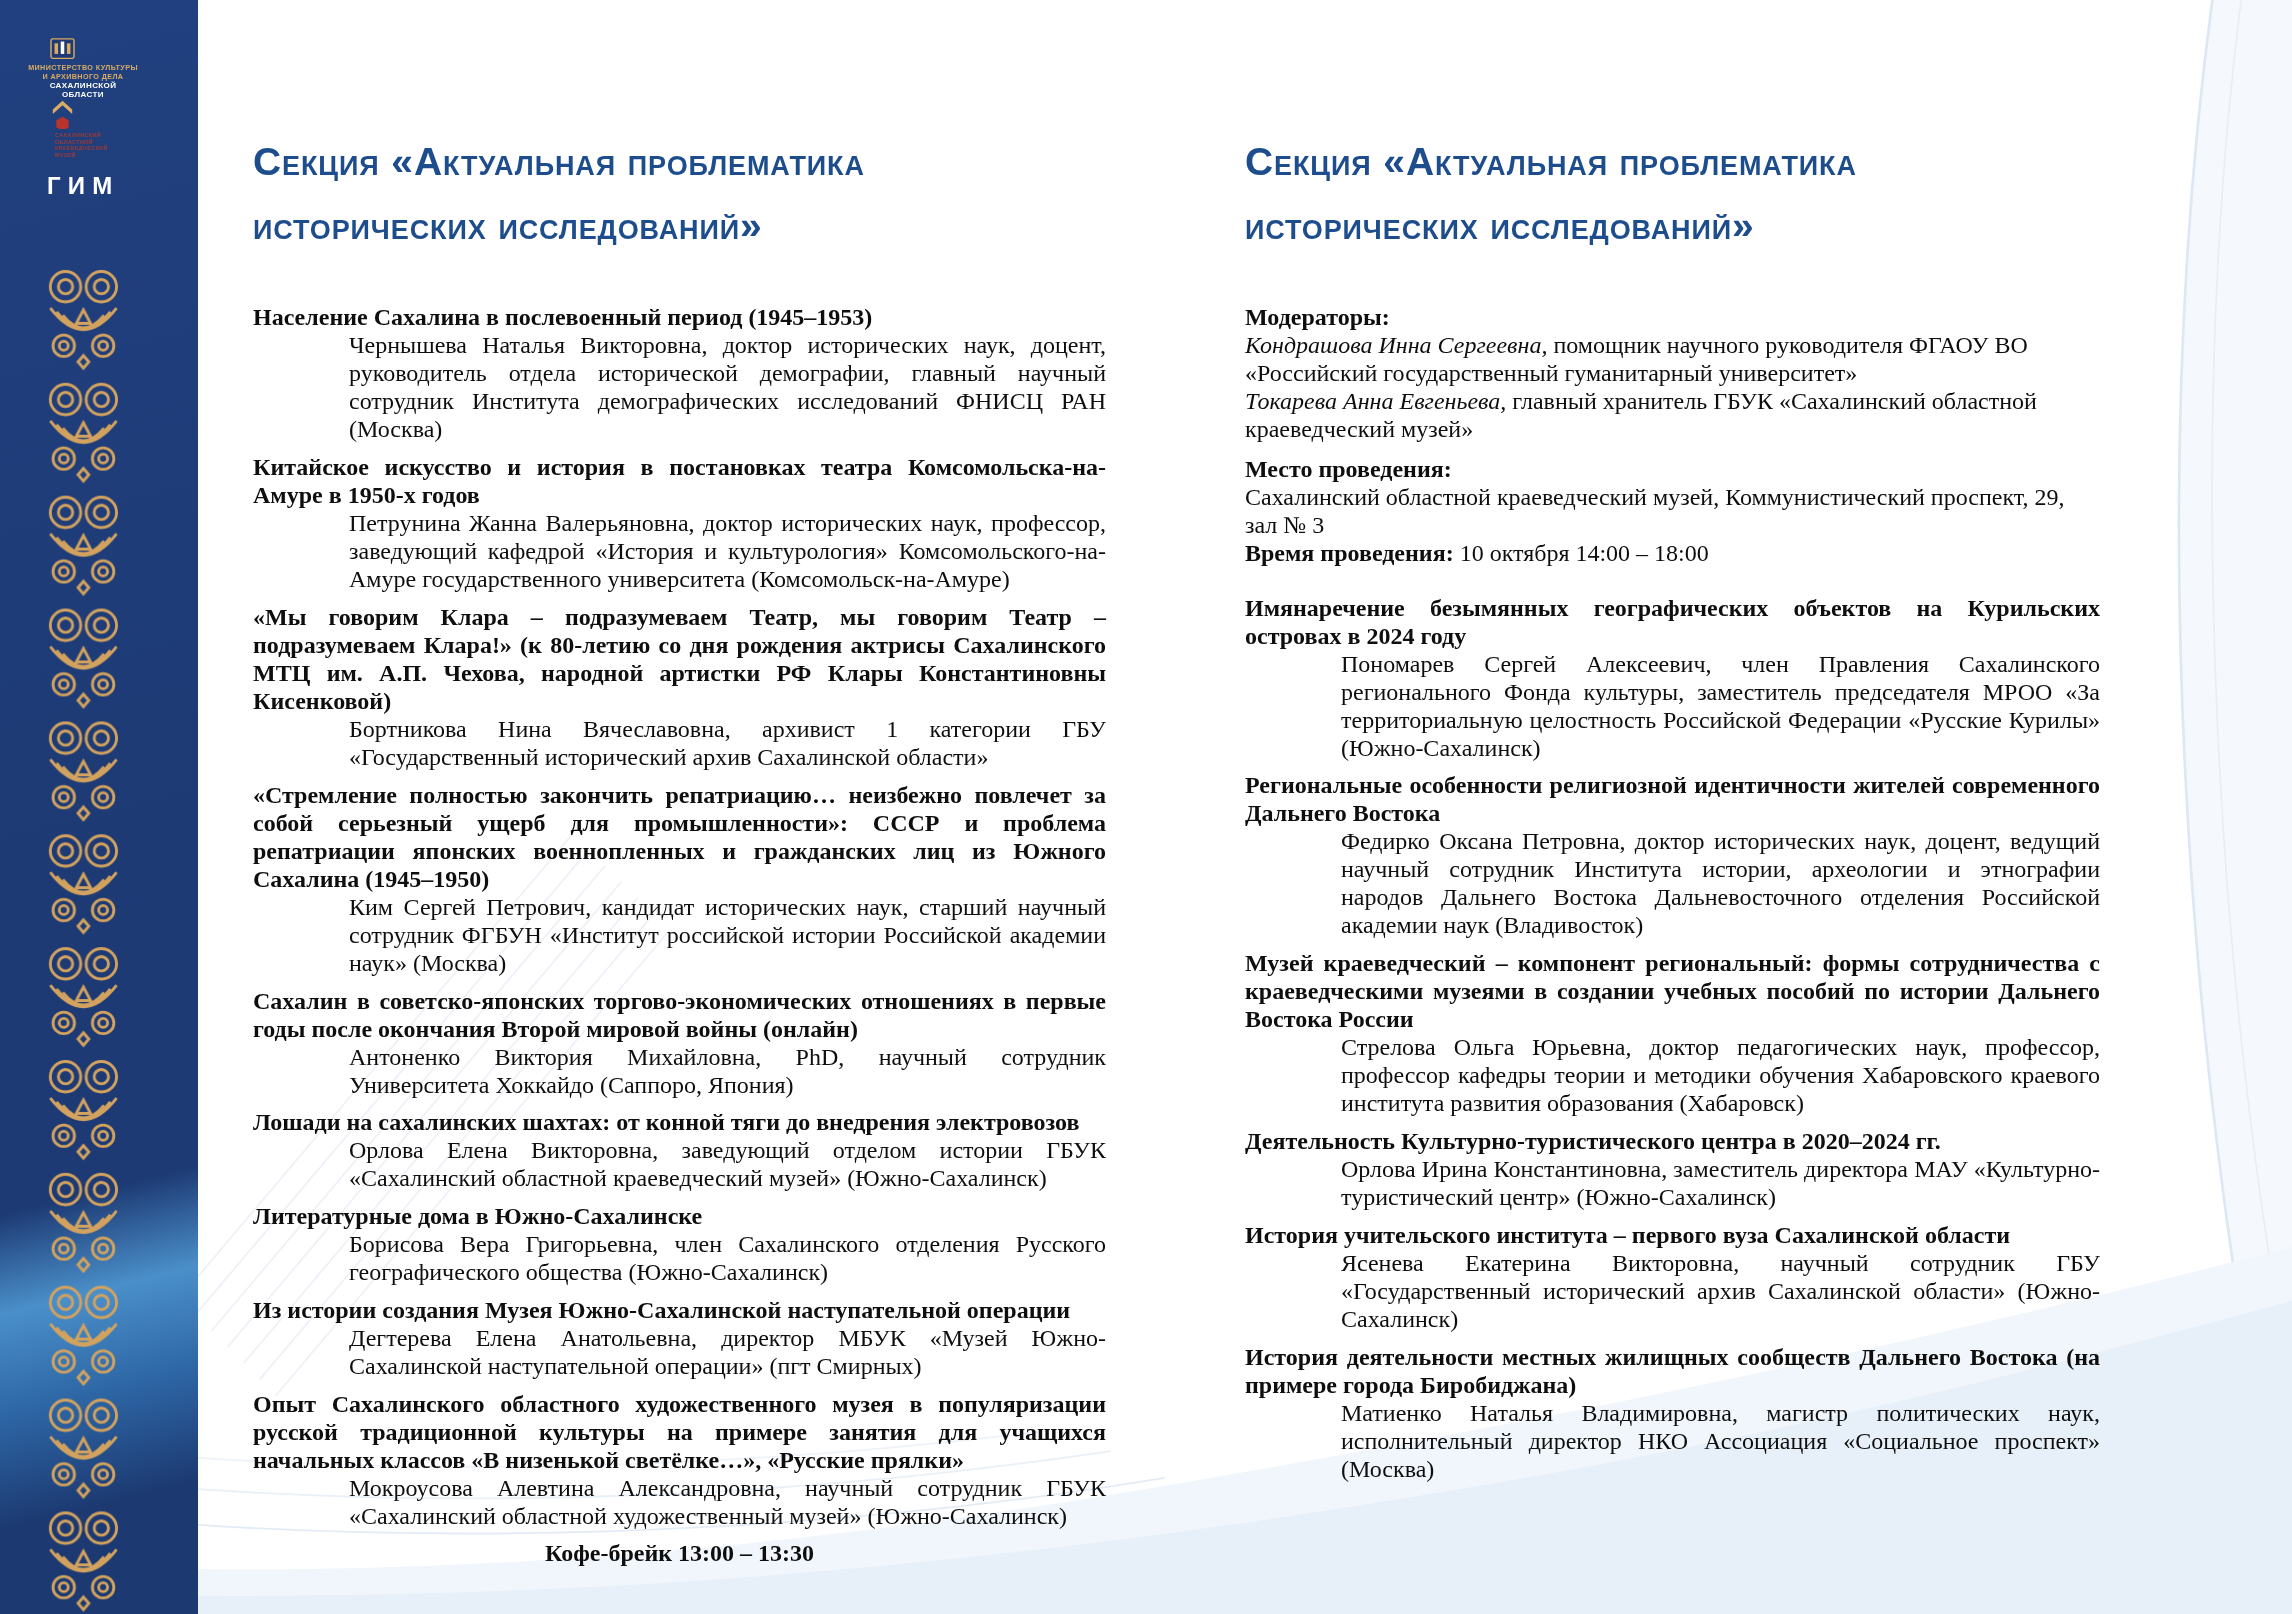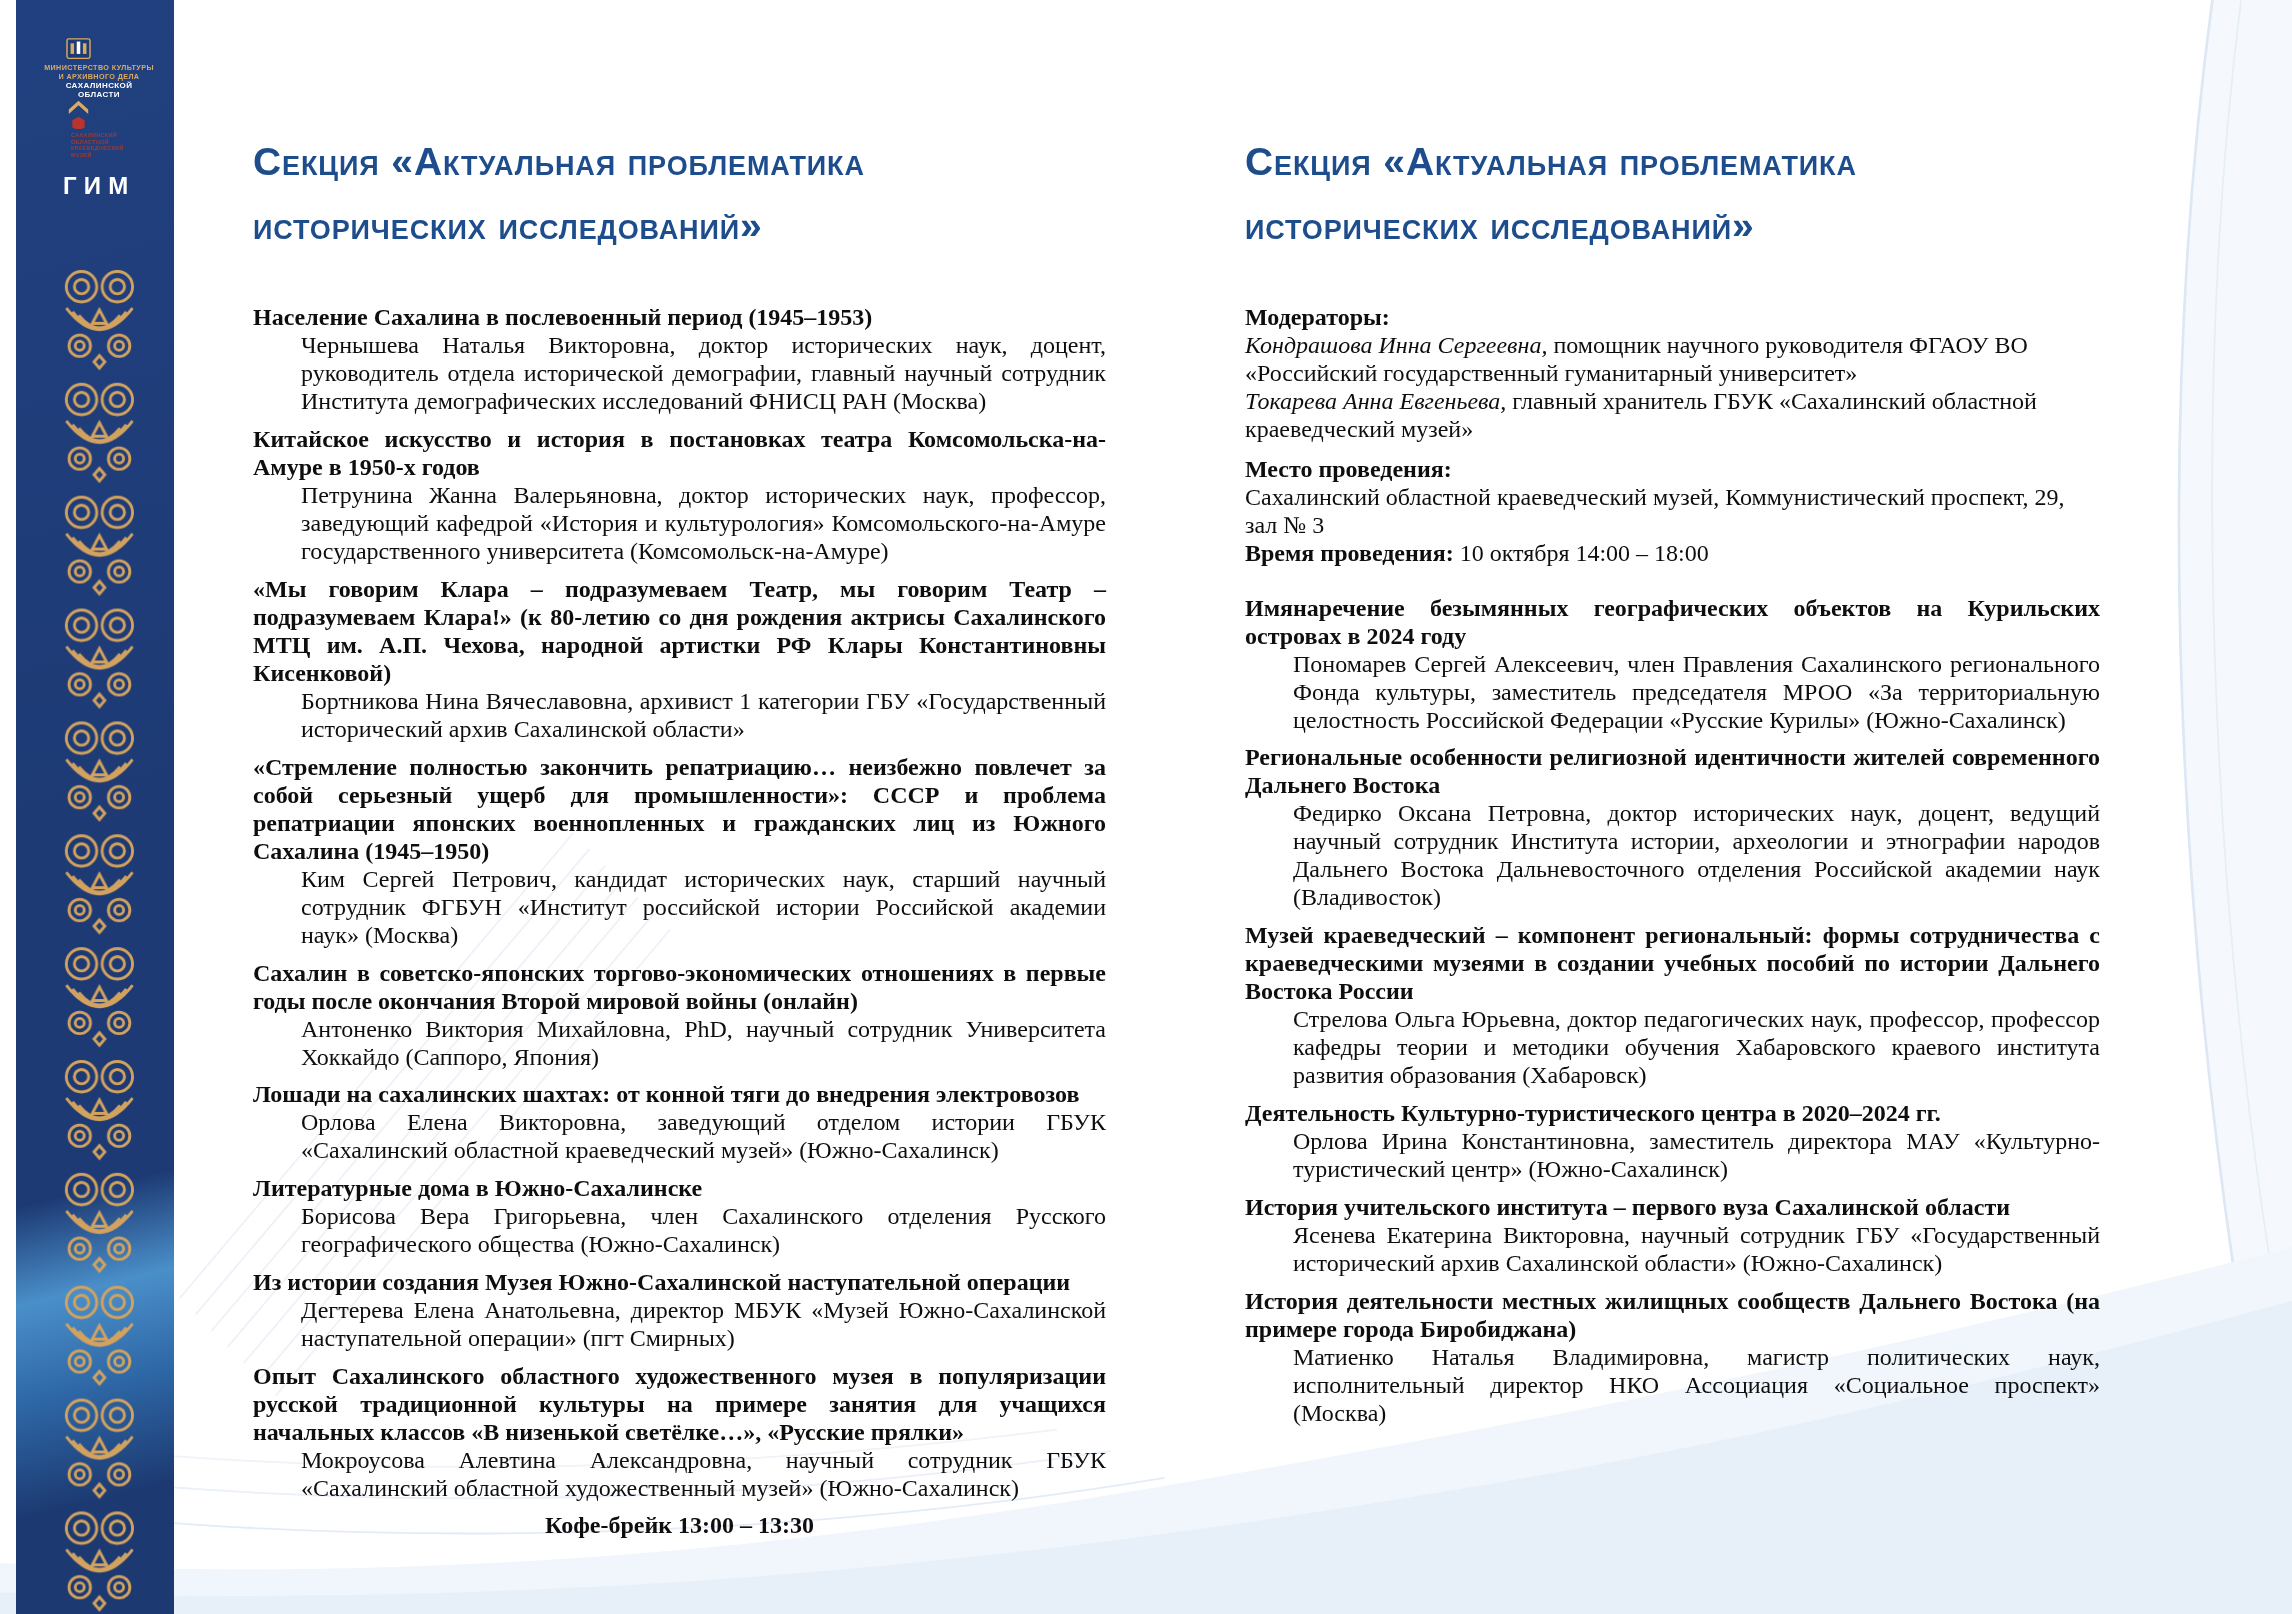--- a/index.html
+++ b/index.html
@@ -11,21 +11,21 @@
     font-family:"Liberation Serif", serif;
     color:#0e0e0e;
   }
   
   .bg-decor {
     position:absolute; left:0; top:0; width:2293px; height:1615px;
     z-index:0; pointer-events:none;
   }
   
   .sidebar {
-    position:absolute; left:16px; top:0; width:158px; height:1615px;
+    position:absolute; left:0; top:0; width:198px; height:1615px;
     background:
       linear-gradient(166deg,
         #21407f 0%, #1d3a74 55%, #1d3a74 73%,
         #4a8fc9 79%, #2e67a6 85%, #1c3971 92%, #1c3971 100%);
     z-index:2;
   }
   .sidebar-ornament { position:absolute; left:0; top:0; width:166px; height:1615px; }
   .ministry-emblem { position:absolute; left:50px; top:38px; }
   .ministry-text {
     position:absolute; left:16px; top:64px; width:134px;
@@ -58,21 +58,21 @@
     font-weight:700;
     color:#1e4d8d;
     font-size:39px;
     line-height:64px;
     letter-spacing:0.9px;
     margin-bottom:45px;
   }
   .body-text, .item, .meta p { font-size:24px; line-height:28px; }
   .item { margin-bottom:9.9px; }
   .item-title  { font-weight:700; text-align:justify; }
-  .item-speaker{ margin-left:48px; text-align:justify; }
+  .item-speaker{ margin-left:96px; text-align:justify; }
   .coffee-break{ margin-top:5.4px; text-align:center; font-weight:700; font-size:24px; }
   
   .meta p { text-align:left; }
   .meta-label { font-weight:700; }
   .mod-name { font-style:italic; }
   .mod-block { margin-bottom:11.6px; }
   .venue-block { margin-bottom:8px; }
   .items-start { margin-top:27px; }
 </style>
 </head>

